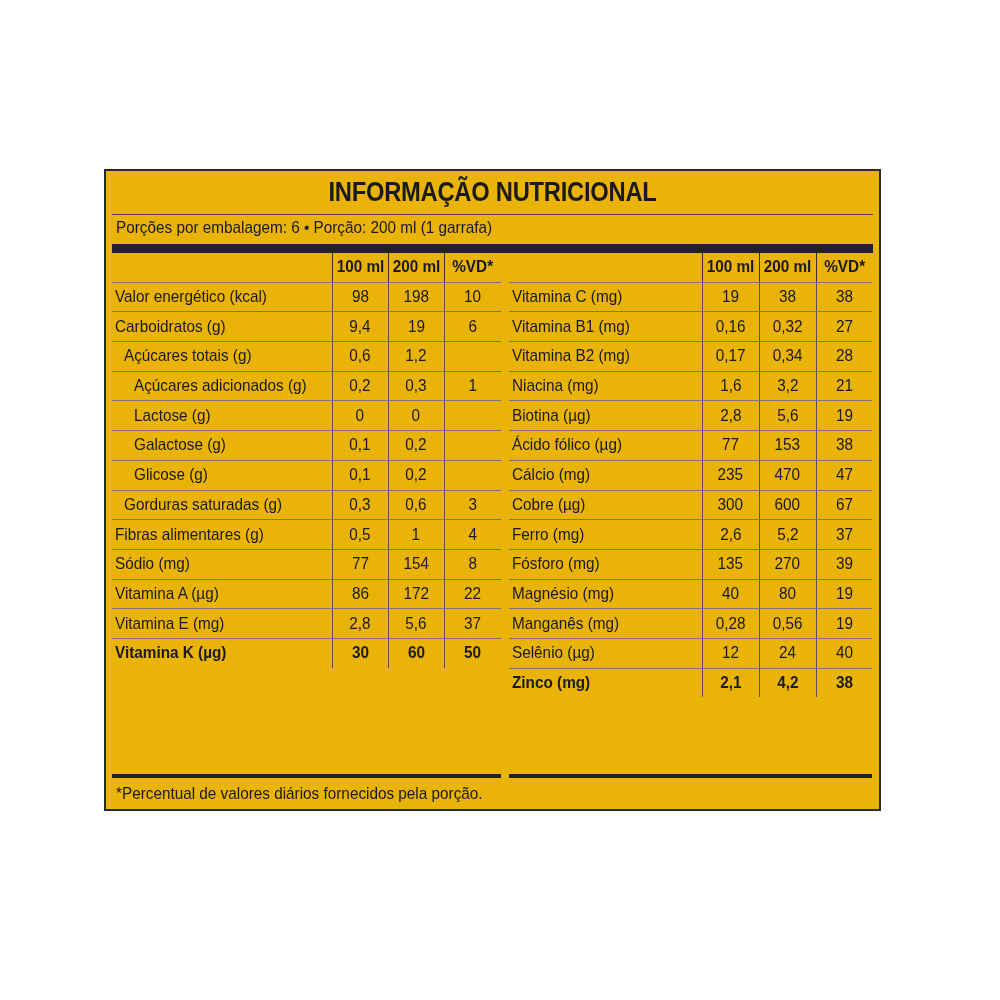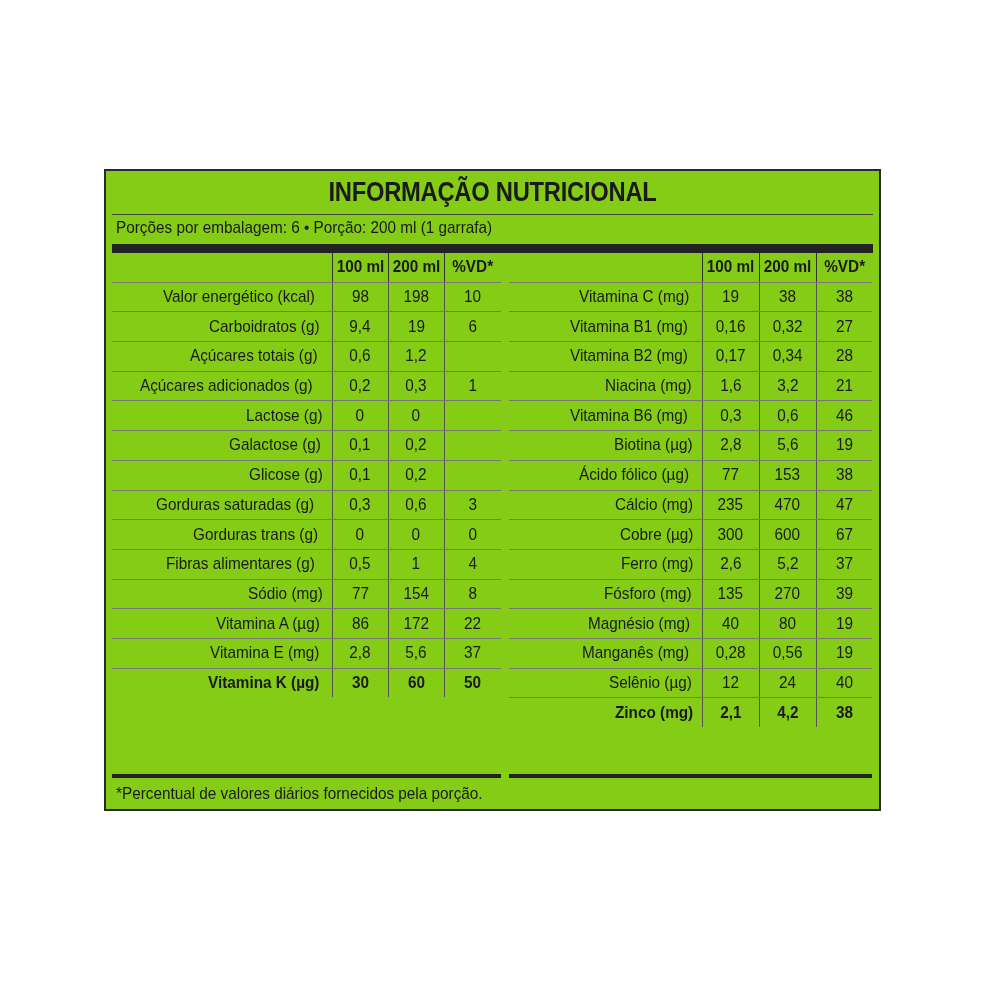--- a/index.html
+++ b/index.html
@@ -1,39 +1,39 @@
 <!DOCTYPE html>
 <html><head>
 <meta charset="utf-8">
 <style>
   html, body { margin: 0; padding: 0; background: #ffffff; }
   body { width: 1000px; height: 1000px; position: relative; font-family: "Liberation Sans", sans-serif; color: #1a1a1a; }
   .label-box {
     position: absolute; left: 104px; top: 169px; width: 777px; height: 642px;
-    border: 2px solid #2a2a2a; box-sizing: border-box; background: #84cc16;
+    border: 2px solid #2a2a2a; box-sizing: border-box; background: #eab308;
   }
   .title {
     position: absolute; left: 0; right: 0; top: 6px; text-align: center;
     font-weight: bold; font-size: 27px; letter-spacing: -0.3px; transform: scaleX(0.88);
   }
   .title-rule { position: absolute; left: 6px; right: 6px; top: 43px; height: 1px; background: #444; }
   .portions {
     position: absolute; left: 10px; top: 47px; font-size: 17px; transform: scaleX(0.9); transform-origin: left;
   }
   .thick-bar { position: absolute; left: 6px; right: 6px; top: 73px; height: 9px; background: #222; }
   .table-wrap { position: absolute; top: 82px; }
   .table-left { left: 6px; width: 389px; }
   .table-right { left: 403px; width: 363px; }
   table { border-collapse: collapse; width: 100%; }
   th, td { font-size: 17px; height: 28.7px; padding: 0; white-space: nowrap; }
   th { font-weight: bold; text-align: center; border-left: 1.5px solid #333; }
   td { border-bottom: 1px solid #777; }
   thead tr th, thead tr td { border-bottom: 1px solid #777; }
   td.num { text-align: center; border-left: 1.5px solid #555; }
-  td.name { text-align: right; padding-left: 3px; }
+  td.name { text-align: left; padding-left: 3px; }
   .ind1 { padding-left: 12px !important; }
   .ind2 { padding-left: 22px !important; }
   .squeeze { display: inline-block; transform: scaleX(0.9); transform-origin: left; }
   th .squeeze, td.num .squeeze { transform-origin: center; }
   tbody tr:last-child td { border-bottom: none; font-weight: bold; }
   .bottom-bar { position: absolute; top: 603px; height: 4px; background: #222; }
   .footnote { position: absolute; left: 10px; top: 613px; font-size: 17px; transform: scaleX(0.9); transform-origin: left; }
 </style>
 </head>
 <body>
@@ -103,26 +103,20 @@
             <td class="num"><span class="squeeze">0,2</span></td>
             <td class="num"><span class="squeeze"></span></td>
           </tr>
           <tr>
             <td class="name ind1"><span class="squeeze">Gorduras saturadas (g)</span></td>
             <td class="num"><span class="squeeze">0,3</span></td>
             <td class="num"><span class="squeeze">0,6</span></td>
             <td class="num"><span class="squeeze">3</span></td>
           </tr>
           <tr>
-            <td class="name ind1"><span class="squeeze">Gorduras trans (g)</span></td>
-            <td class="num"><span class="squeeze">0</span></td>
-            <td class="num"><span class="squeeze">0</span></td>
-            <td class="num"><span class="squeeze">0</span></td>
-          </tr>
-          <tr>
             <td class="name"><span class="squeeze">Fibras alimentares (g)</span></td>
             <td class="num"><span class="squeeze">0,5</span></td>
             <td class="num"><span class="squeeze">1</span></td>
             <td class="num"><span class="squeeze">4</span></td>
           </tr>
           <tr>
             <td class="name"><span class="squeeze">Sódio (mg)</span></td>
             <td class="num"><span class="squeeze">77</span></td>
             <td class="num"><span class="squeeze">154</span></td>
             <td class="num"><span class="squeeze">8</span></td>
@@ -184,26 +178,20 @@
             <td class="num"><span class="squeeze">0,34</span></td>
             <td class="num"><span class="squeeze">28</span></td>
           </tr>
           <tr>
             <td class="name"><span class="squeeze">Niacina (mg)</span></td>
             <td class="num"><span class="squeeze">1,6</span></td>
             <td class="num"><span class="squeeze">3,2</span></td>
             <td class="num"><span class="squeeze">21</span></td>
           </tr>
           <tr>
-            <td class="name"><span class="squeeze">Vitamina B6 (mg)</span></td>
-            <td class="num"><span class="squeeze">0,3</span></td>
-            <td class="num"><span class="squeeze">0,6</span></td>
-            <td class="num"><span class="squeeze">46</span></td>
-          </tr>
-          <tr>
             <td class="name"><span class="squeeze">Biotina (µg)</span></td>
             <td class="num"><span class="squeeze">2,8</span></td>
             <td class="num"><span class="squeeze">5,6</span></td>
             <td class="num"><span class="squeeze">19</span></td>
           </tr>
           <tr>
             <td class="name"><span class="squeeze">Ácido fólico (µg)</span></td>
             <td class="num"><span class="squeeze">77</span></td>
             <td class="num"><span class="squeeze">153</span></td>
             <td class="num"><span class="squeeze">38</span></td>

